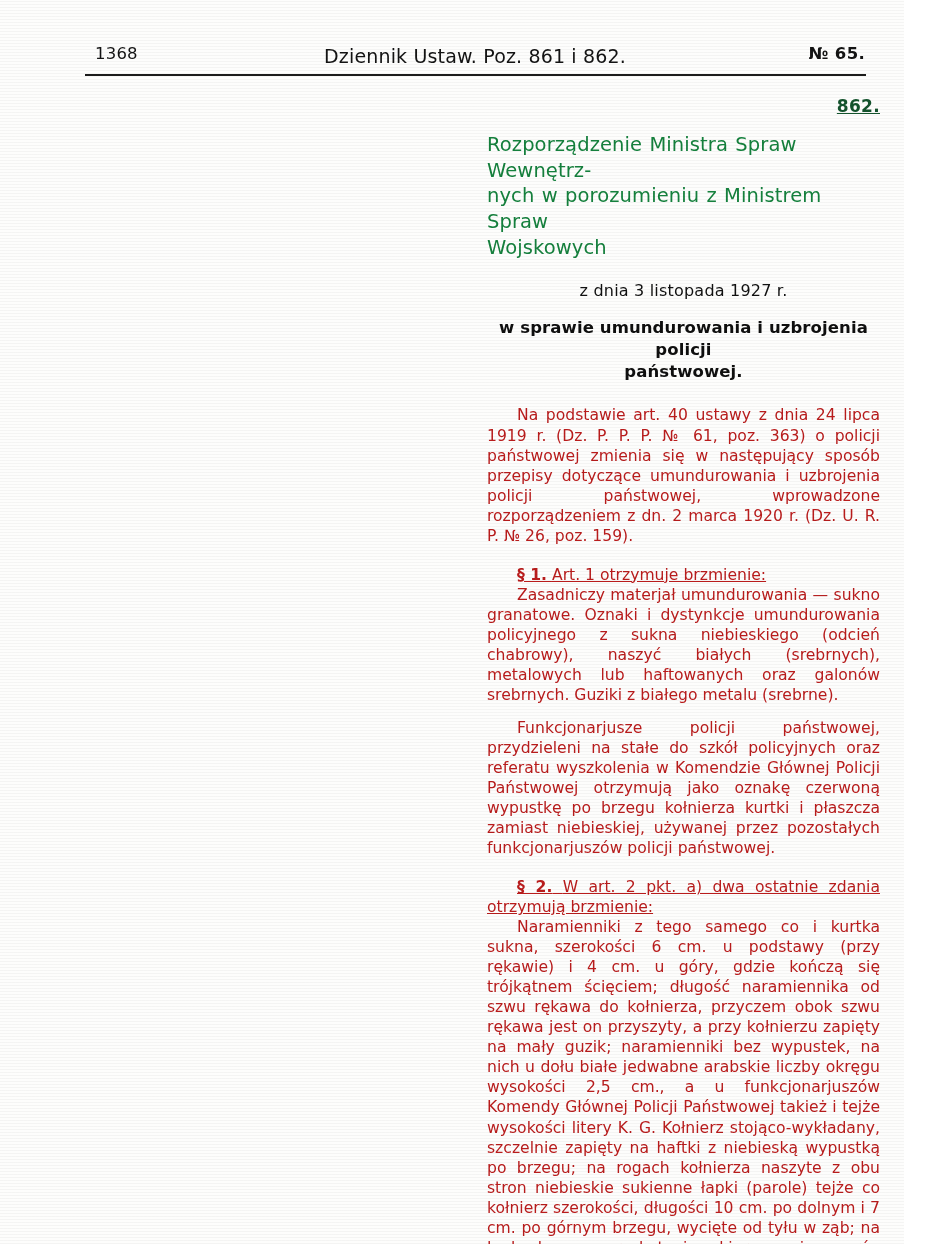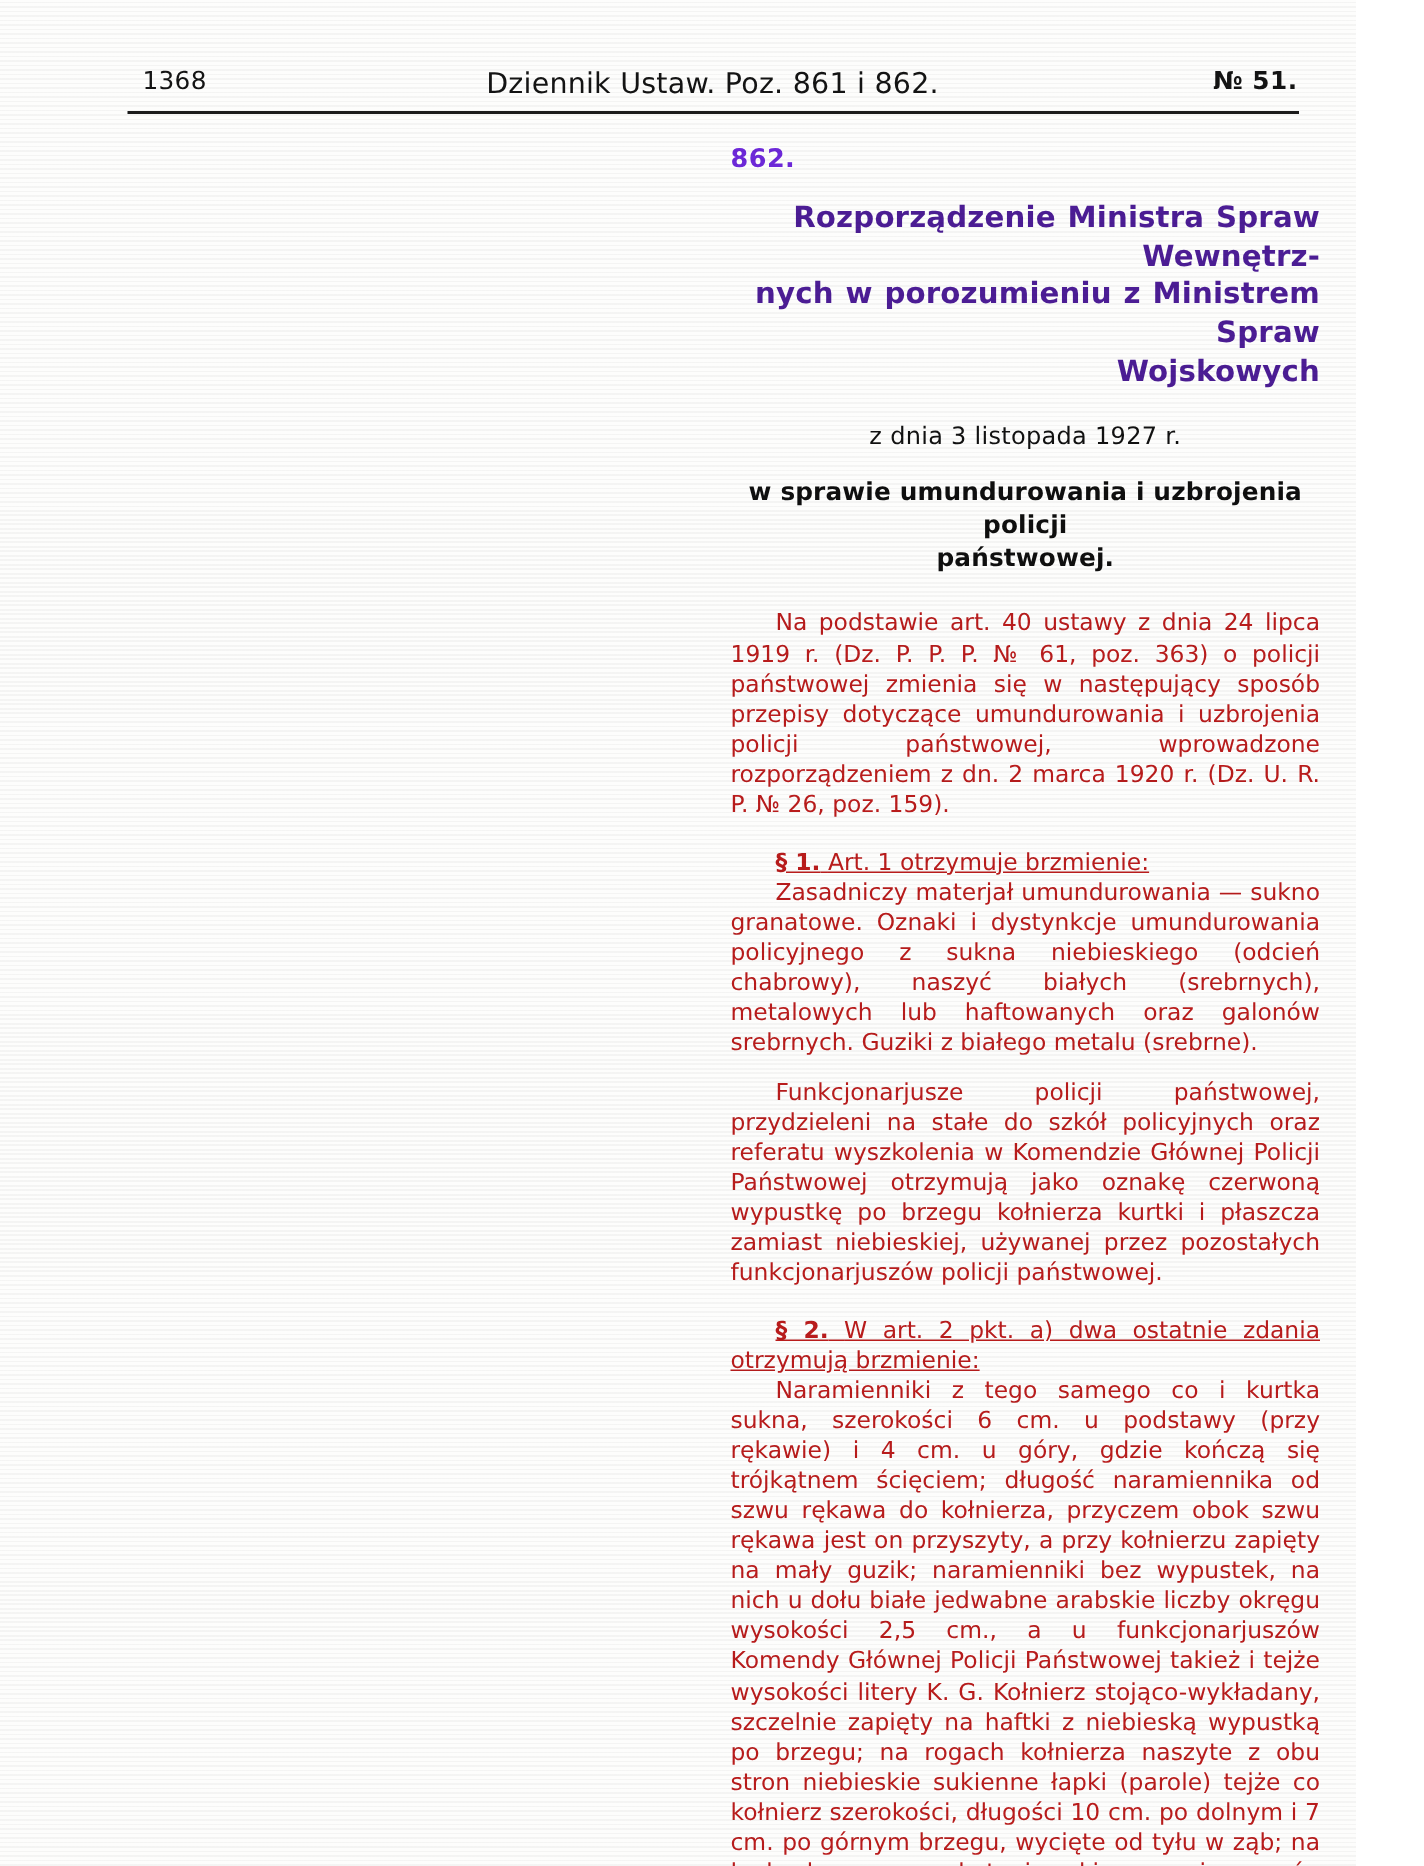--- a/index.html
+++ b/index.html
@@ -64,33 +64,34 @@
 
   
   #column {
     position: absolute;
     left: 487px;
     top: 96px;
     width: 393px;
   }
 
   .act-number {
-    text-align: left;
+    text-align: right;
     font-size: 17px;
     font-weight: bold;
-    color: #6d28d9;
+    color: #14532d;
     letter-spacing: .3px;
     margin: 0 0 16px 0;
+    text-decoration: underline;
   }
 
   .act-title {
-    text-align: right;
+    text-align: left;
     font-size: 19.5px;
-    font-weight: bold;
-    color: #4c1d95;
+    font-weight: normal;
+    color: #15803d;
     line-height: 1.32;
     letter-spacing: .1px;
     margin: 0 0 20px 0;
     word-spacing: 1px;
   }
 
   .act-date {
     text-align: center;
     font-size: 16px;
     color: #111111;
@@ -137,21 +138,21 @@
   }
 </style>
 </head>
 <body>
 
 <div id="page">
 
   <div id="running-head">
     <span class="folio">1368</span>
     <span class="center-title">Dziennik Ustaw. Poz. 861 i 862.</span>
-    <span class="issue">№ 51.</span>
+    <span class="issue">№ 65.</span>
   </div>
   <div id="head-rule"></div>
 
   <div id="column">
 
     <div class="act-number">862.</div>
 
     <div class="act-title">
       <div>Rozporządzenie Ministra Spraw Wewnętrz-</div>
       <div>nych w porozumieniu z Ministrem Spraw</div>

